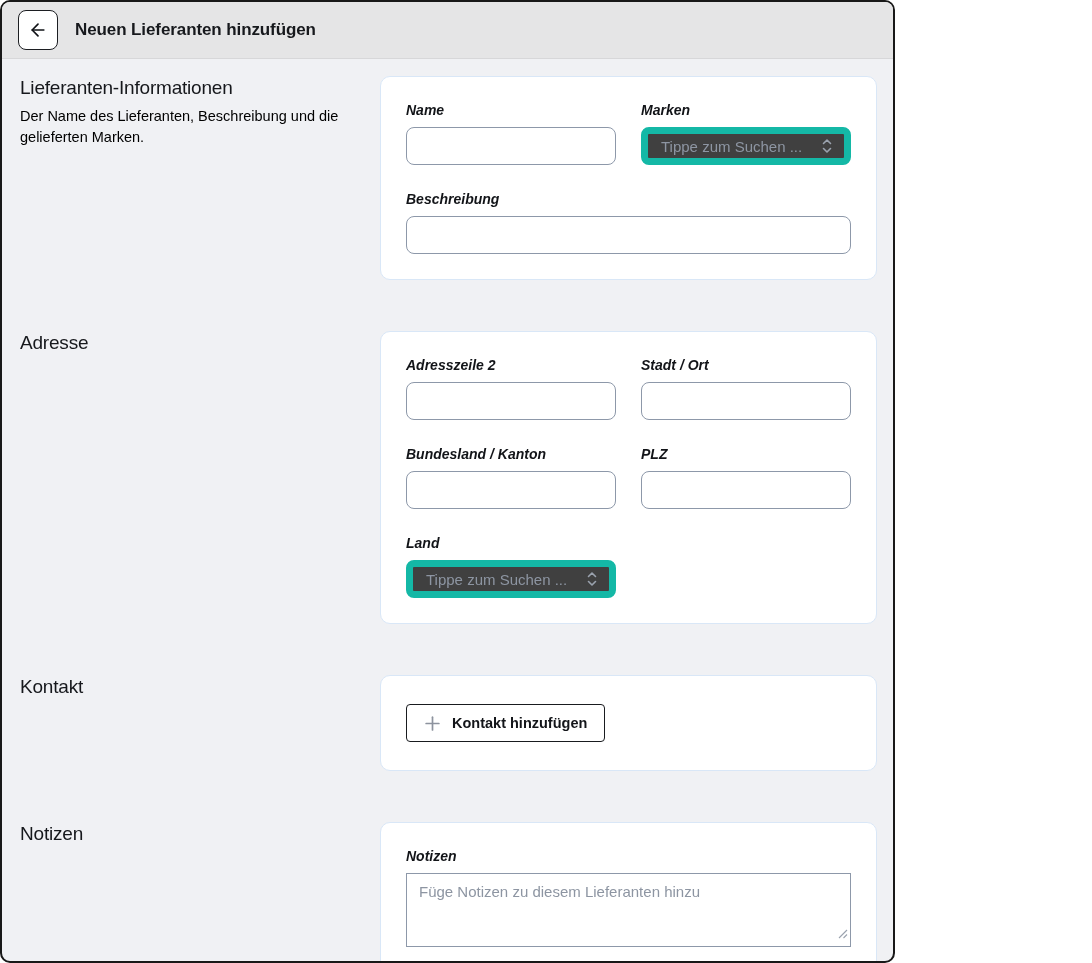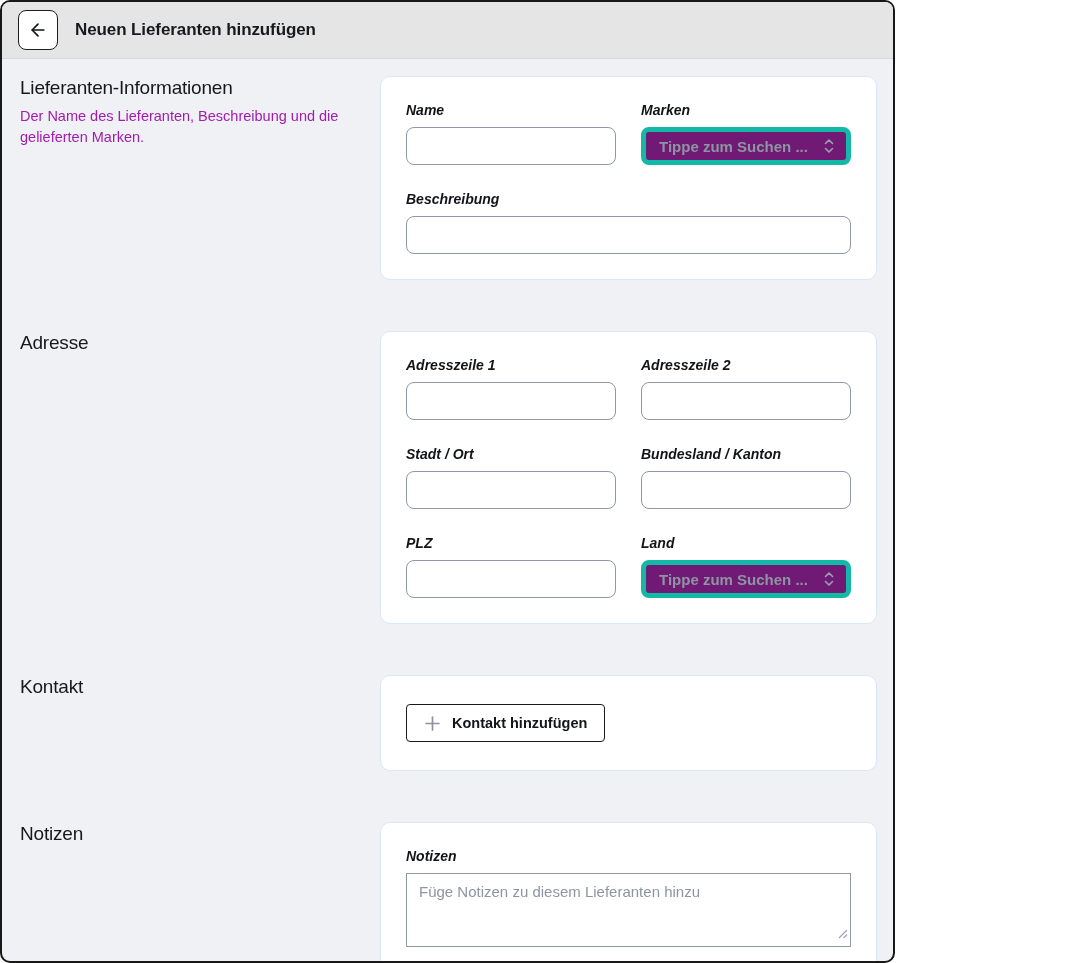--- a/index.html
+++ b/index.html
@@ -57,21 +57,21 @@
     margin: 0 0 7px;
     font-size: 19px;
     font-weight: 500;
     color: #16181c;
     letter-spacing: -0.2px;
   }
   .section-desc {
     margin: 0;
     font-size: 14.5px;
     line-height: 1.45;
-    color: #a21caf;
+    color: #000000;
   }
   
   .card {
     background: #ffffff;
     border: 1px solid #d9e7f7;
     border-radius: 10px;
     padding: 25px;
   }
   .card-contact { padding: 28px 25px; }
   .grid2 {
@@ -97,28 +97,27 @@
     background: #ffffff;
     padding: 0 12px;
     font-size: 15px;
     color: #16181c;
     font-family: inherit;
     outline: none;
   }
   .select {
     position: relative;
     height: 38px;
-    border: 5px solid #14b8a6;
+    border: 7px solid #14b8a6;
     border-radius: 8px;
-    background: #701a75;
+    background: #404040;
     display: flex;
     align-items: center;
     padding: 0 34px 0 13px;
     cursor: pointer;
-    font-weight: bold;
   }
   .select-placeholder {
     font-size: 15px;
     color: #8d95a2;
     white-space: nowrap;
     overflow: hidden;
   }
   .chevrons {
     position: absolute;
     right: 11px;
@@ -214,24 +213,20 @@
       </div>
     </div>
 
     <div class="row">
       <div class="row-left">
         <h2 class="section-heading">Adresse</h2>
       </div>
       <div class="card">
         <div class="grid2">
           <div class="field">
-            <label class="field-label">Adresszeile 1</label>
-            <input class="text-input" type="text" value="" style="">
-          </div>
-          <div class="field">
             <label class="field-label">Adresszeile 2</label>
             <input class="text-input" type="text" value="" style="">
           </div>
           <div class="field">
             <label class="field-label">Stadt / Ort</label>
             <input class="text-input" type="text" value="" style="">
           </div>
           <div class="field">
             <label class="field-label">Bundesland / Kanton</label>
             <input class="text-input" type="text" value="" style="">

